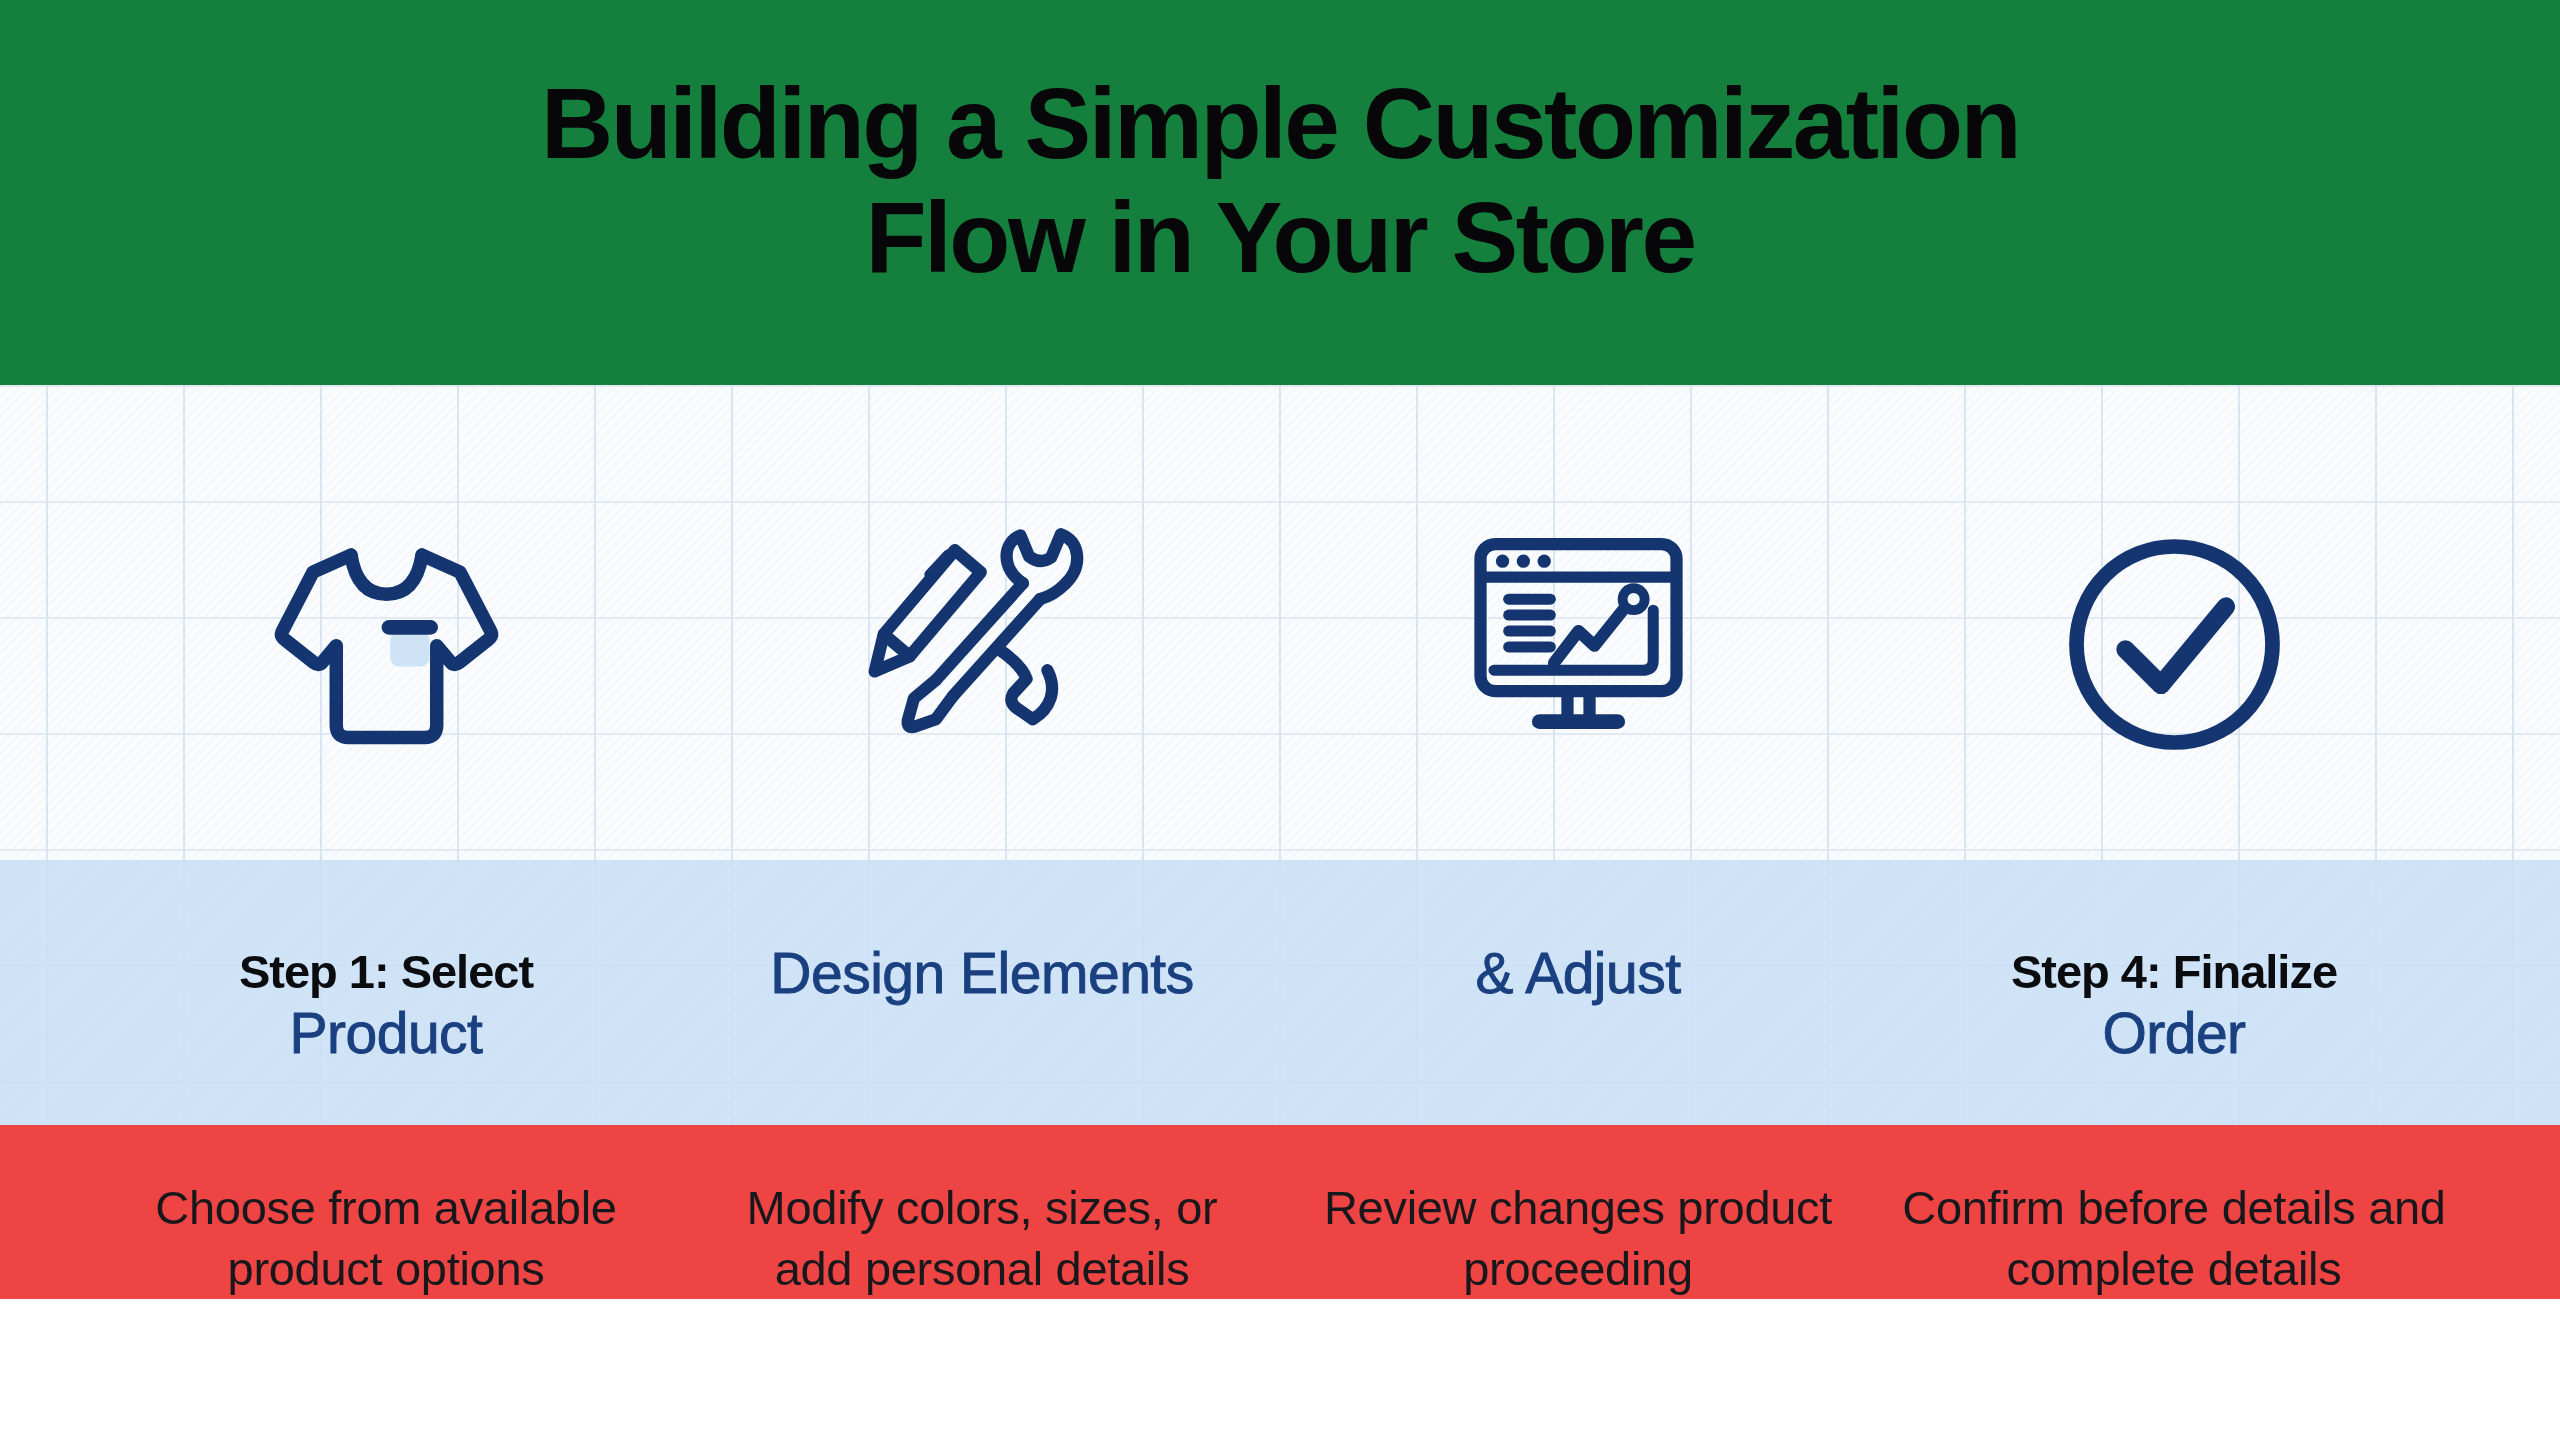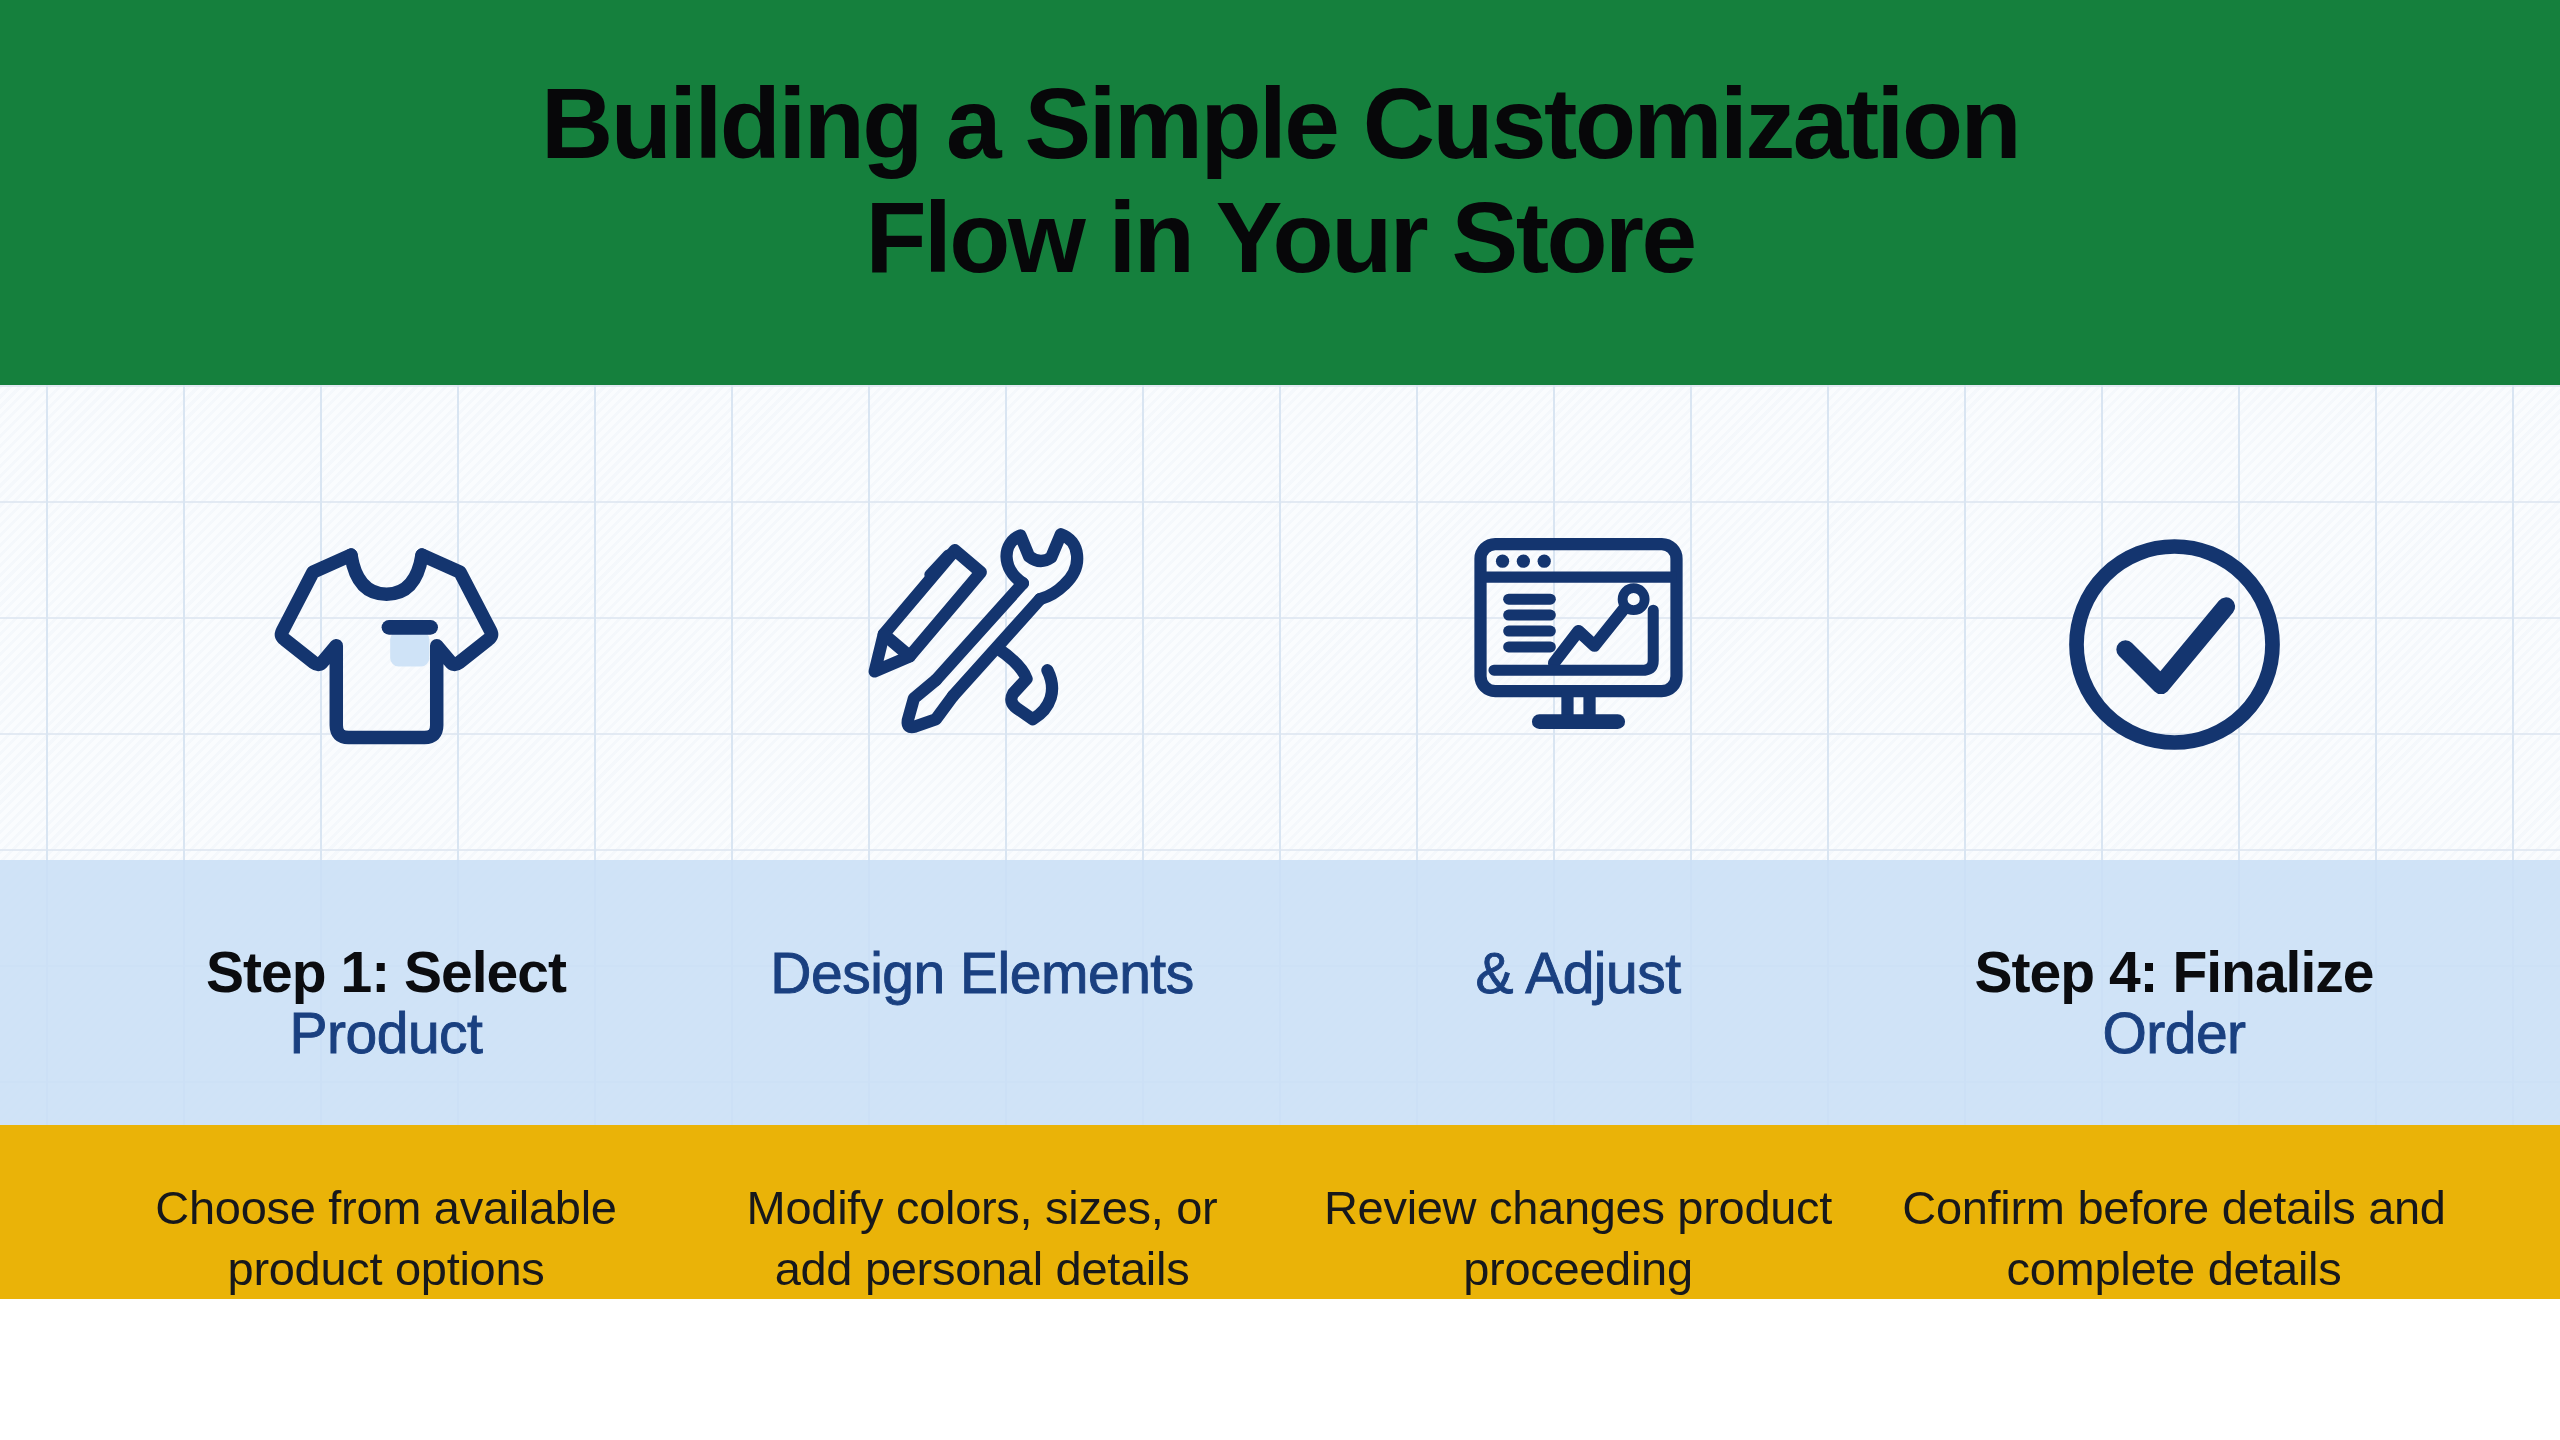--- a/index.html
+++ b/index.html
@@ -43,31 +43,31 @@
   .band{
     height:265px;
     background:rgba(202,223,246,0.88);
   }
   .band .cols{height:100%;}
   .step-cell{
     display:flex;flex-direction:column;align-items:center;justify-content:flex-start;
     padding-top:82px;box-sizing:border-box;text-align:center;
   }
   .step-title{
-    font-size:57px;font-weight:700;color:#0b0c0f;letter-spacing:-1px;line-height:60px;
+    font-size:47px;font-weight:700;color:#0b0c0f;letter-spacing:-1px;line-height:60px;
     white-space:nowrap;
   }
   .step-sub{
     font-size:57px;font-weight:400;color:#1a4080;letter-spacing:-0.5px;line-height:62px;
     -webkit-text-stroke:0.9px #1a4080;
     white-space:nowrap;
     text-align:center;
   }
   
-  .desc-row{background:#eab308;padding-top:52px;}
+  .desc-row{background:#ef4444;padding-top:52px;}
   .desc-cell{
     display:flex;flex-direction:column;align-items:center;text-align:center;
   }
   .desc-line{
     font-size:47px;font-weight:400;color:#17181b;line-height:61px;letter-spacing:-0.3px;
     white-space:nowrap;
   }
   
   .nv{stroke:#14356f;fill:none;}
 </style>

